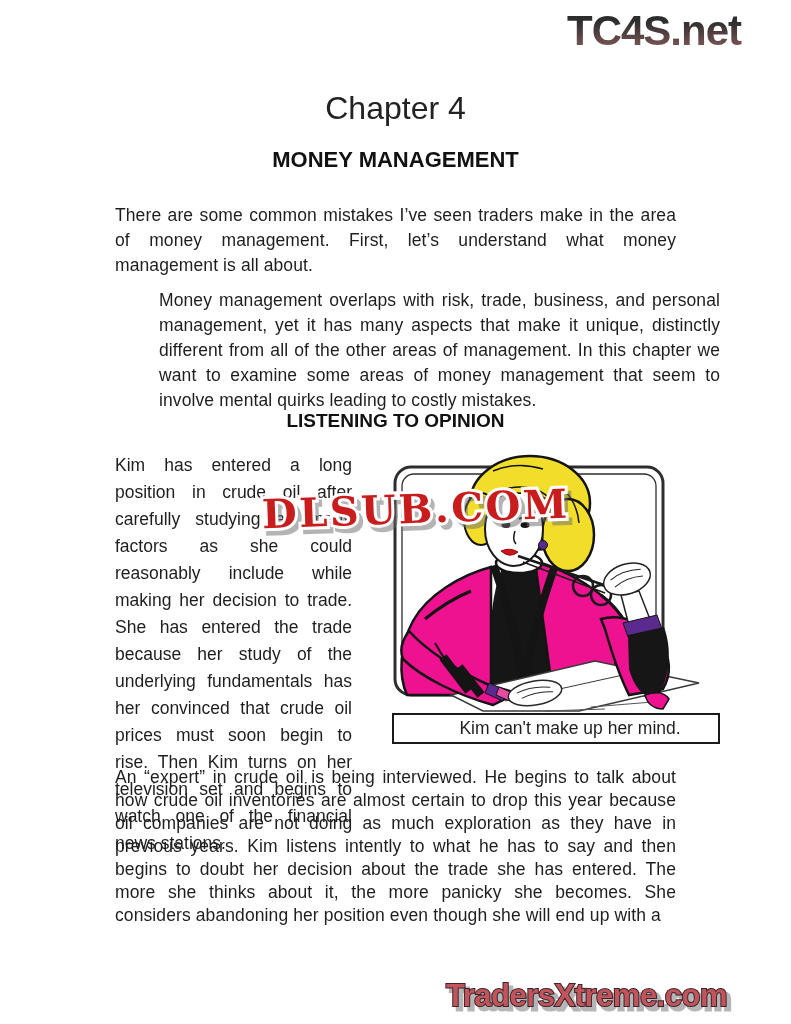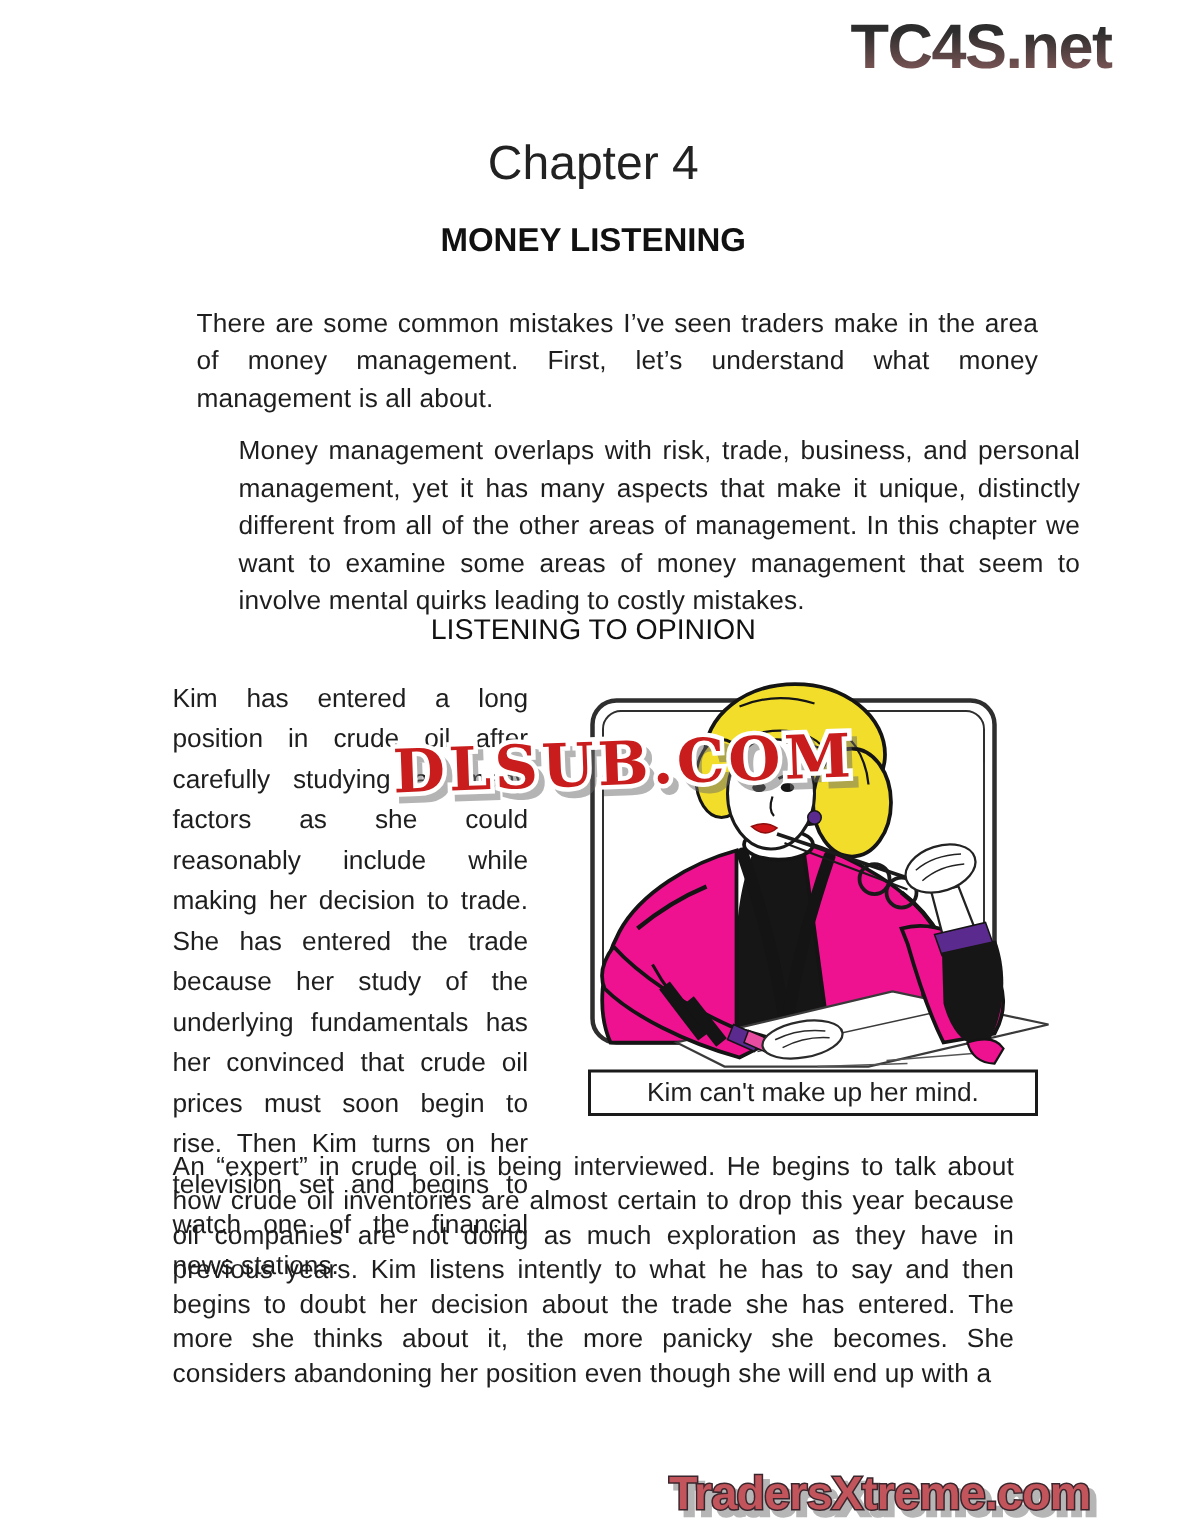--- a/index.html
+++ b/index.html
@@ -8,29 +8,29 @@
     font-family:"Liberation Sans",sans-serif;color:#1d1d1d;
   }
   .abs{position:absolute;margin:0;}
   .centered{left:115px;width:561px;text-align:center;}
   .chapter-title{top:90px;font-size:32px;font-weight:400;color:#222;}
   .chapter-subtitle{top:147px;font-size:22px;font-weight:700;color:#111;}
   .body-par{
     left:115px;width:561px;text-align:justify;font-size:17.5px;line-height:25px;
     letter-spacing:0.1px;color:#1e1e1e;
   }
-  .par-intro{top:203px;margin-left:16px;}
+  .par-intro{top:203px;}
   .par-overview{top:288px;margin-left:44px;}
-  .sub-heading{top:410px;font-size:19px;font-weight:400;color:#111;}
+  .sub-heading{top:410px;font-size:19px;font-weight:700;color:#111;}
   .kim-column{top:452px;left:115px;width:237px;text-align:justify;font-size:17.5px;line-height:27px;color:#1e1e1e;}
   .kim-continued{top:766px;line-height:23px;}
   .figure-box{left:365px;top:443px;width:335px;height:269px;}
   .figure-caption{
     left:392px;top:713px;width:296px;height:27px;border:2px solid #1a1a1a;
-    text-align:center;font-size:17.5px;line-height:27px;color:#1e1e1e;background:#fff;
+    text-align:center;font-size:17.5px;line-height:27px;color:#1e1e1e;background:#fff;padding-left:28px;
   }
   .page-number{top:948px;font-size:17px;color:#222;}
   .logo-top{top:4px;right:6px;width:200px;height:54px;}
   .logo-bottom{top:977px;right:12px;width:305px;height:42px;}
   .watermark{
     left:254px;top:478px;width:320px;height:68px;z-index:10;
     transform:rotate(-2deg);pointer-events:none;
   }
 </style>
 </head>
@@ -42,21 +42,21 @@
     <defs>
       <linearGradient id="tc4s-grad" x1="0" y1="0" x2="0" y2="1">
         <stop offset="0.3" stop-color="#2d2d2d"></stop>
         <stop offset="1" stop-color="#8f6060"></stop>
       </linearGradient>
     </defs>
     <text x="100" y="41" text-anchor="middle" font-family="Liberation Sans, sans-serif" font-size="42" font-weight="bold" letter-spacing="-1" fill="url(#tc4s-grad)">TC4S.net</text>
   </svg>
 
   <h1 class="abs centered chapter-title">Chapter 4</h1>
-  <h2 class="abs centered chapter-subtitle">MONEY LISTENING</h2>
+  <h2 class="abs centered chapter-subtitle">MONEY MANAGEMENT</h2>
 
   <p class="abs body-par par-intro">There are some common mistakes I’ve seen traders make in the area of money management.  First, let’s understand what money management is all about.</p>
   <p class="abs body-par par-overview">Money management overlaps with risk, trade, business, and personal management, yet it has many aspects that make it unique, distinctly different from all of the other areas of management.  In this chapter we want to examine some areas of money management that seem to involve mental quirks leading to costly mistakes.</p>
 
   <h3 class="abs centered sub-heading">LISTENING TO OPINION</h3>
 
   <p class="abs kim-column">Kim has entered a long position in crude oil after carefully studying as many factors as she could reasonably include while making her decision to trade.  She has entered the trade because her study of the underlying fundamentals has her convinced that crude oil prices must soon begin to rise.  Then Kim turns on her television set and begins to watch one of the financial news stations.</p>
 
   <svg class="abs figure-box" viewBox="0 0 335 269">
 

